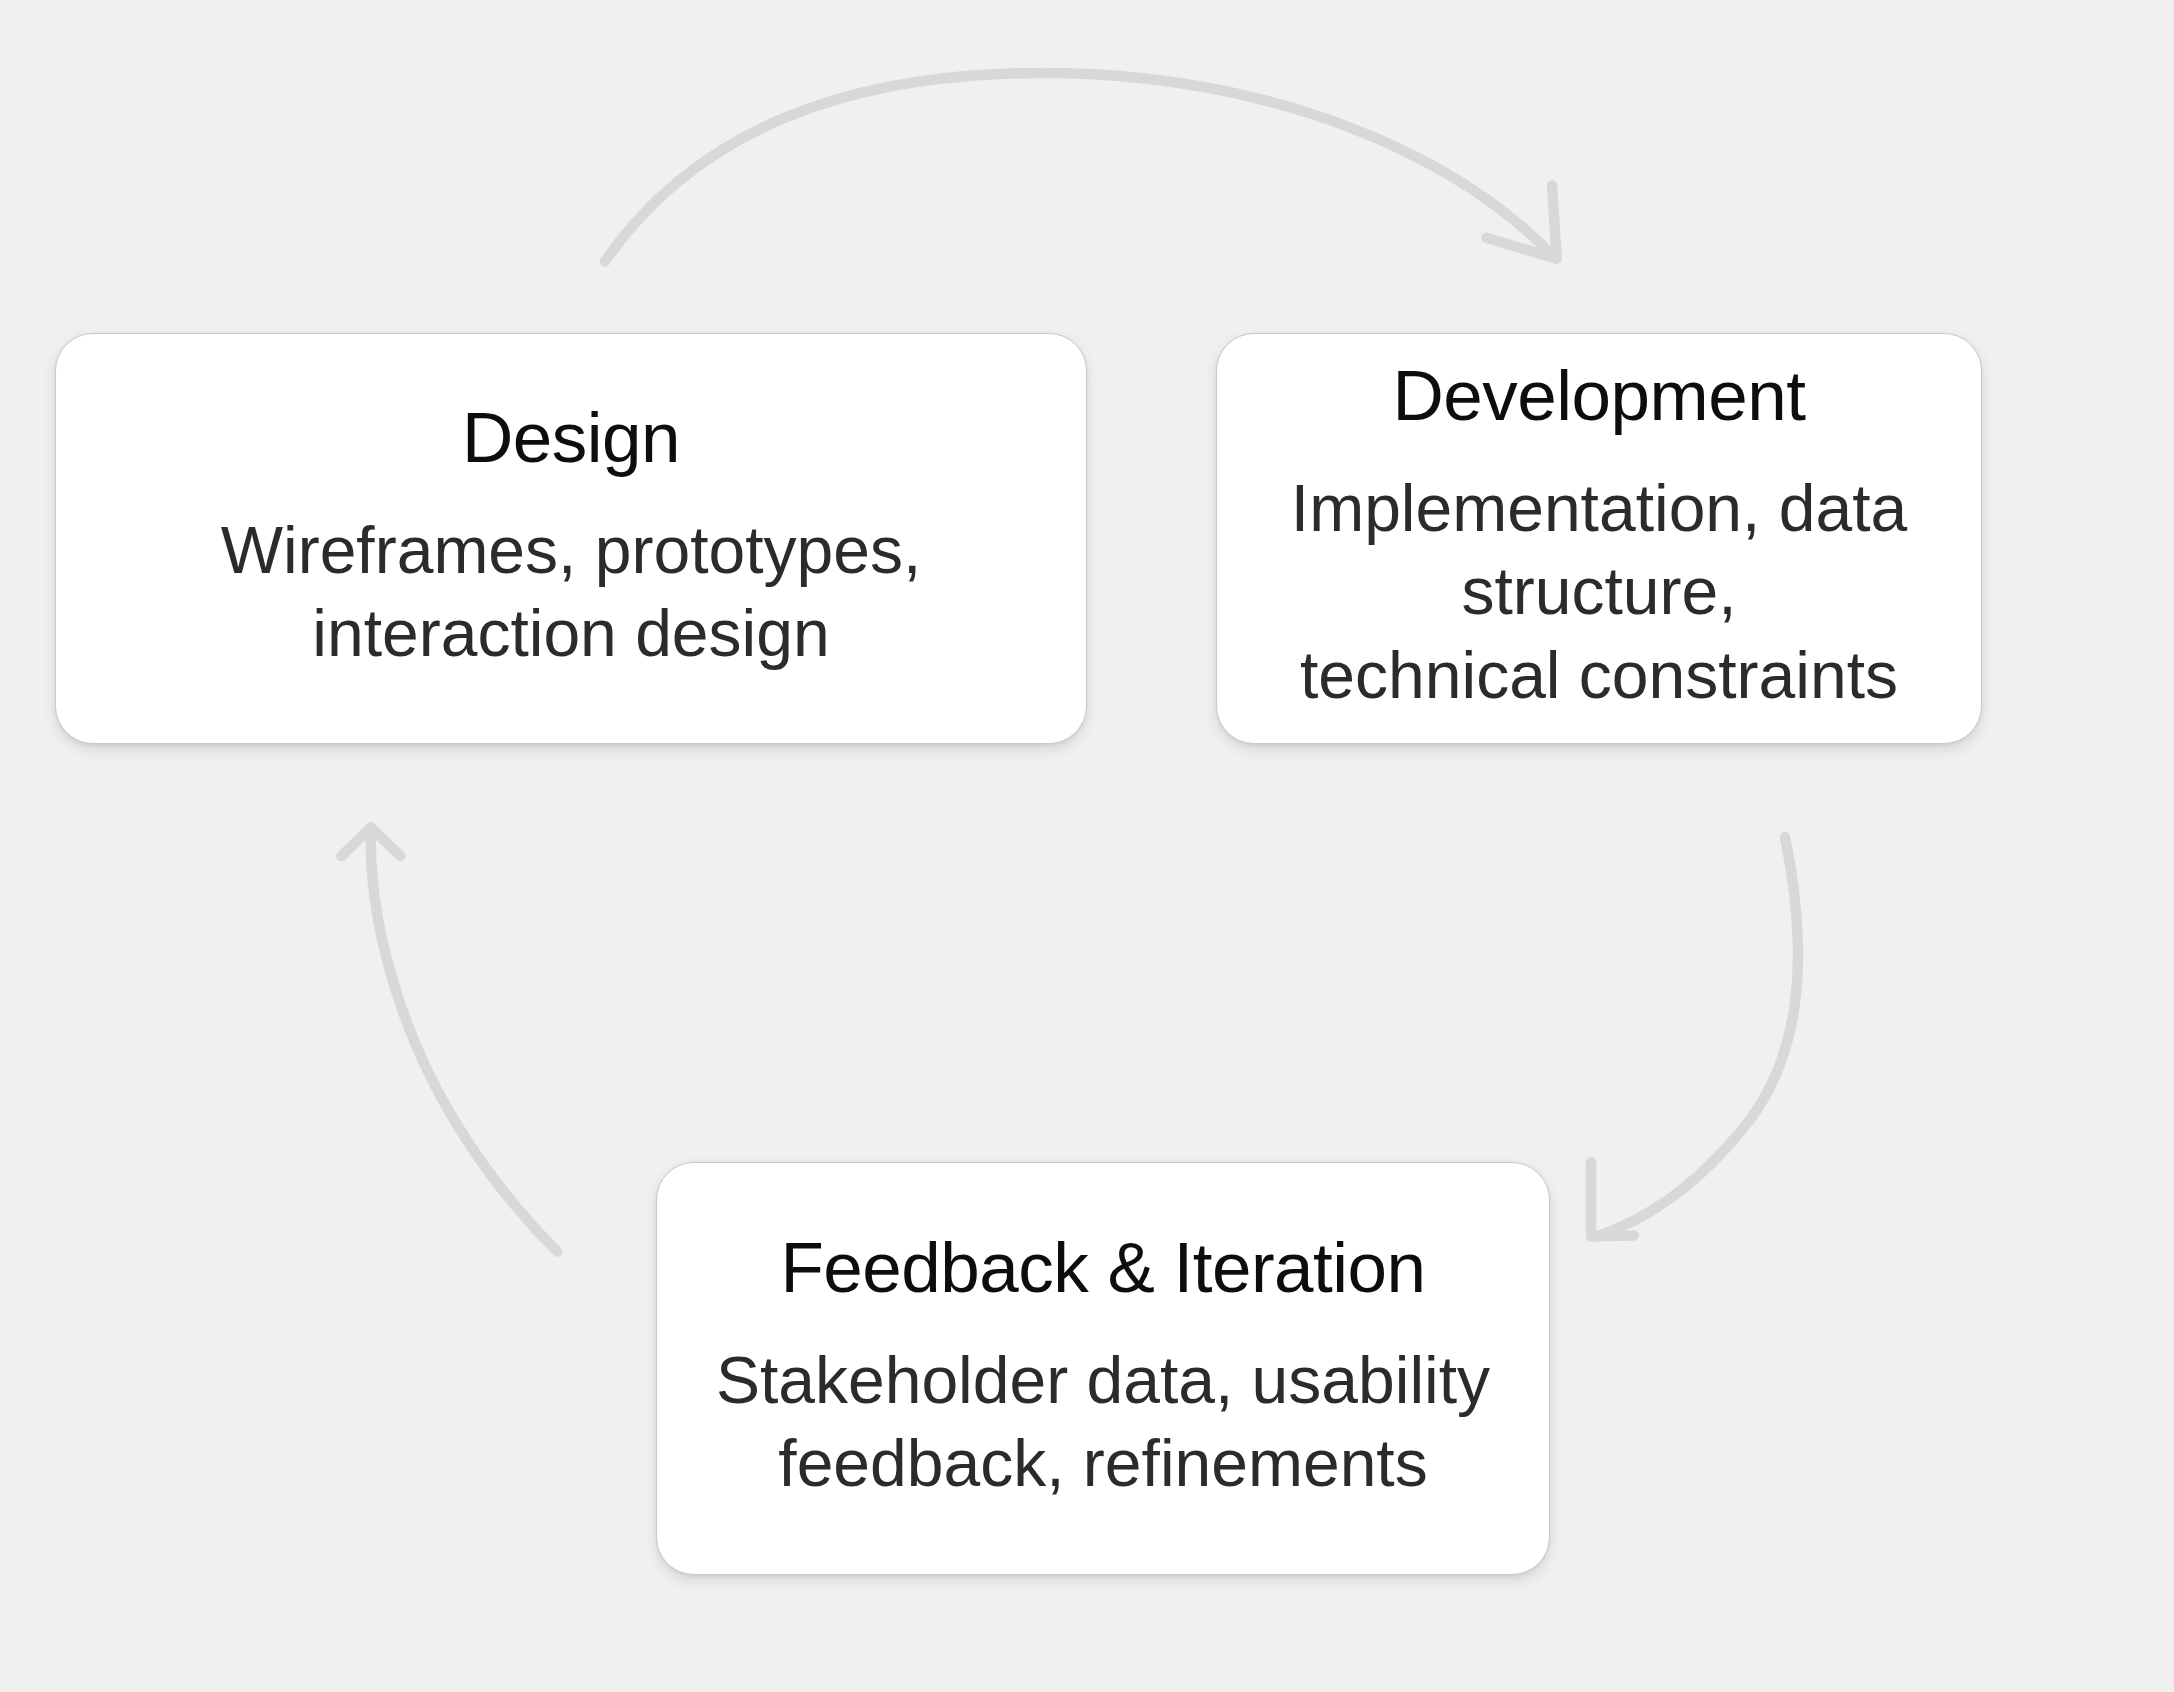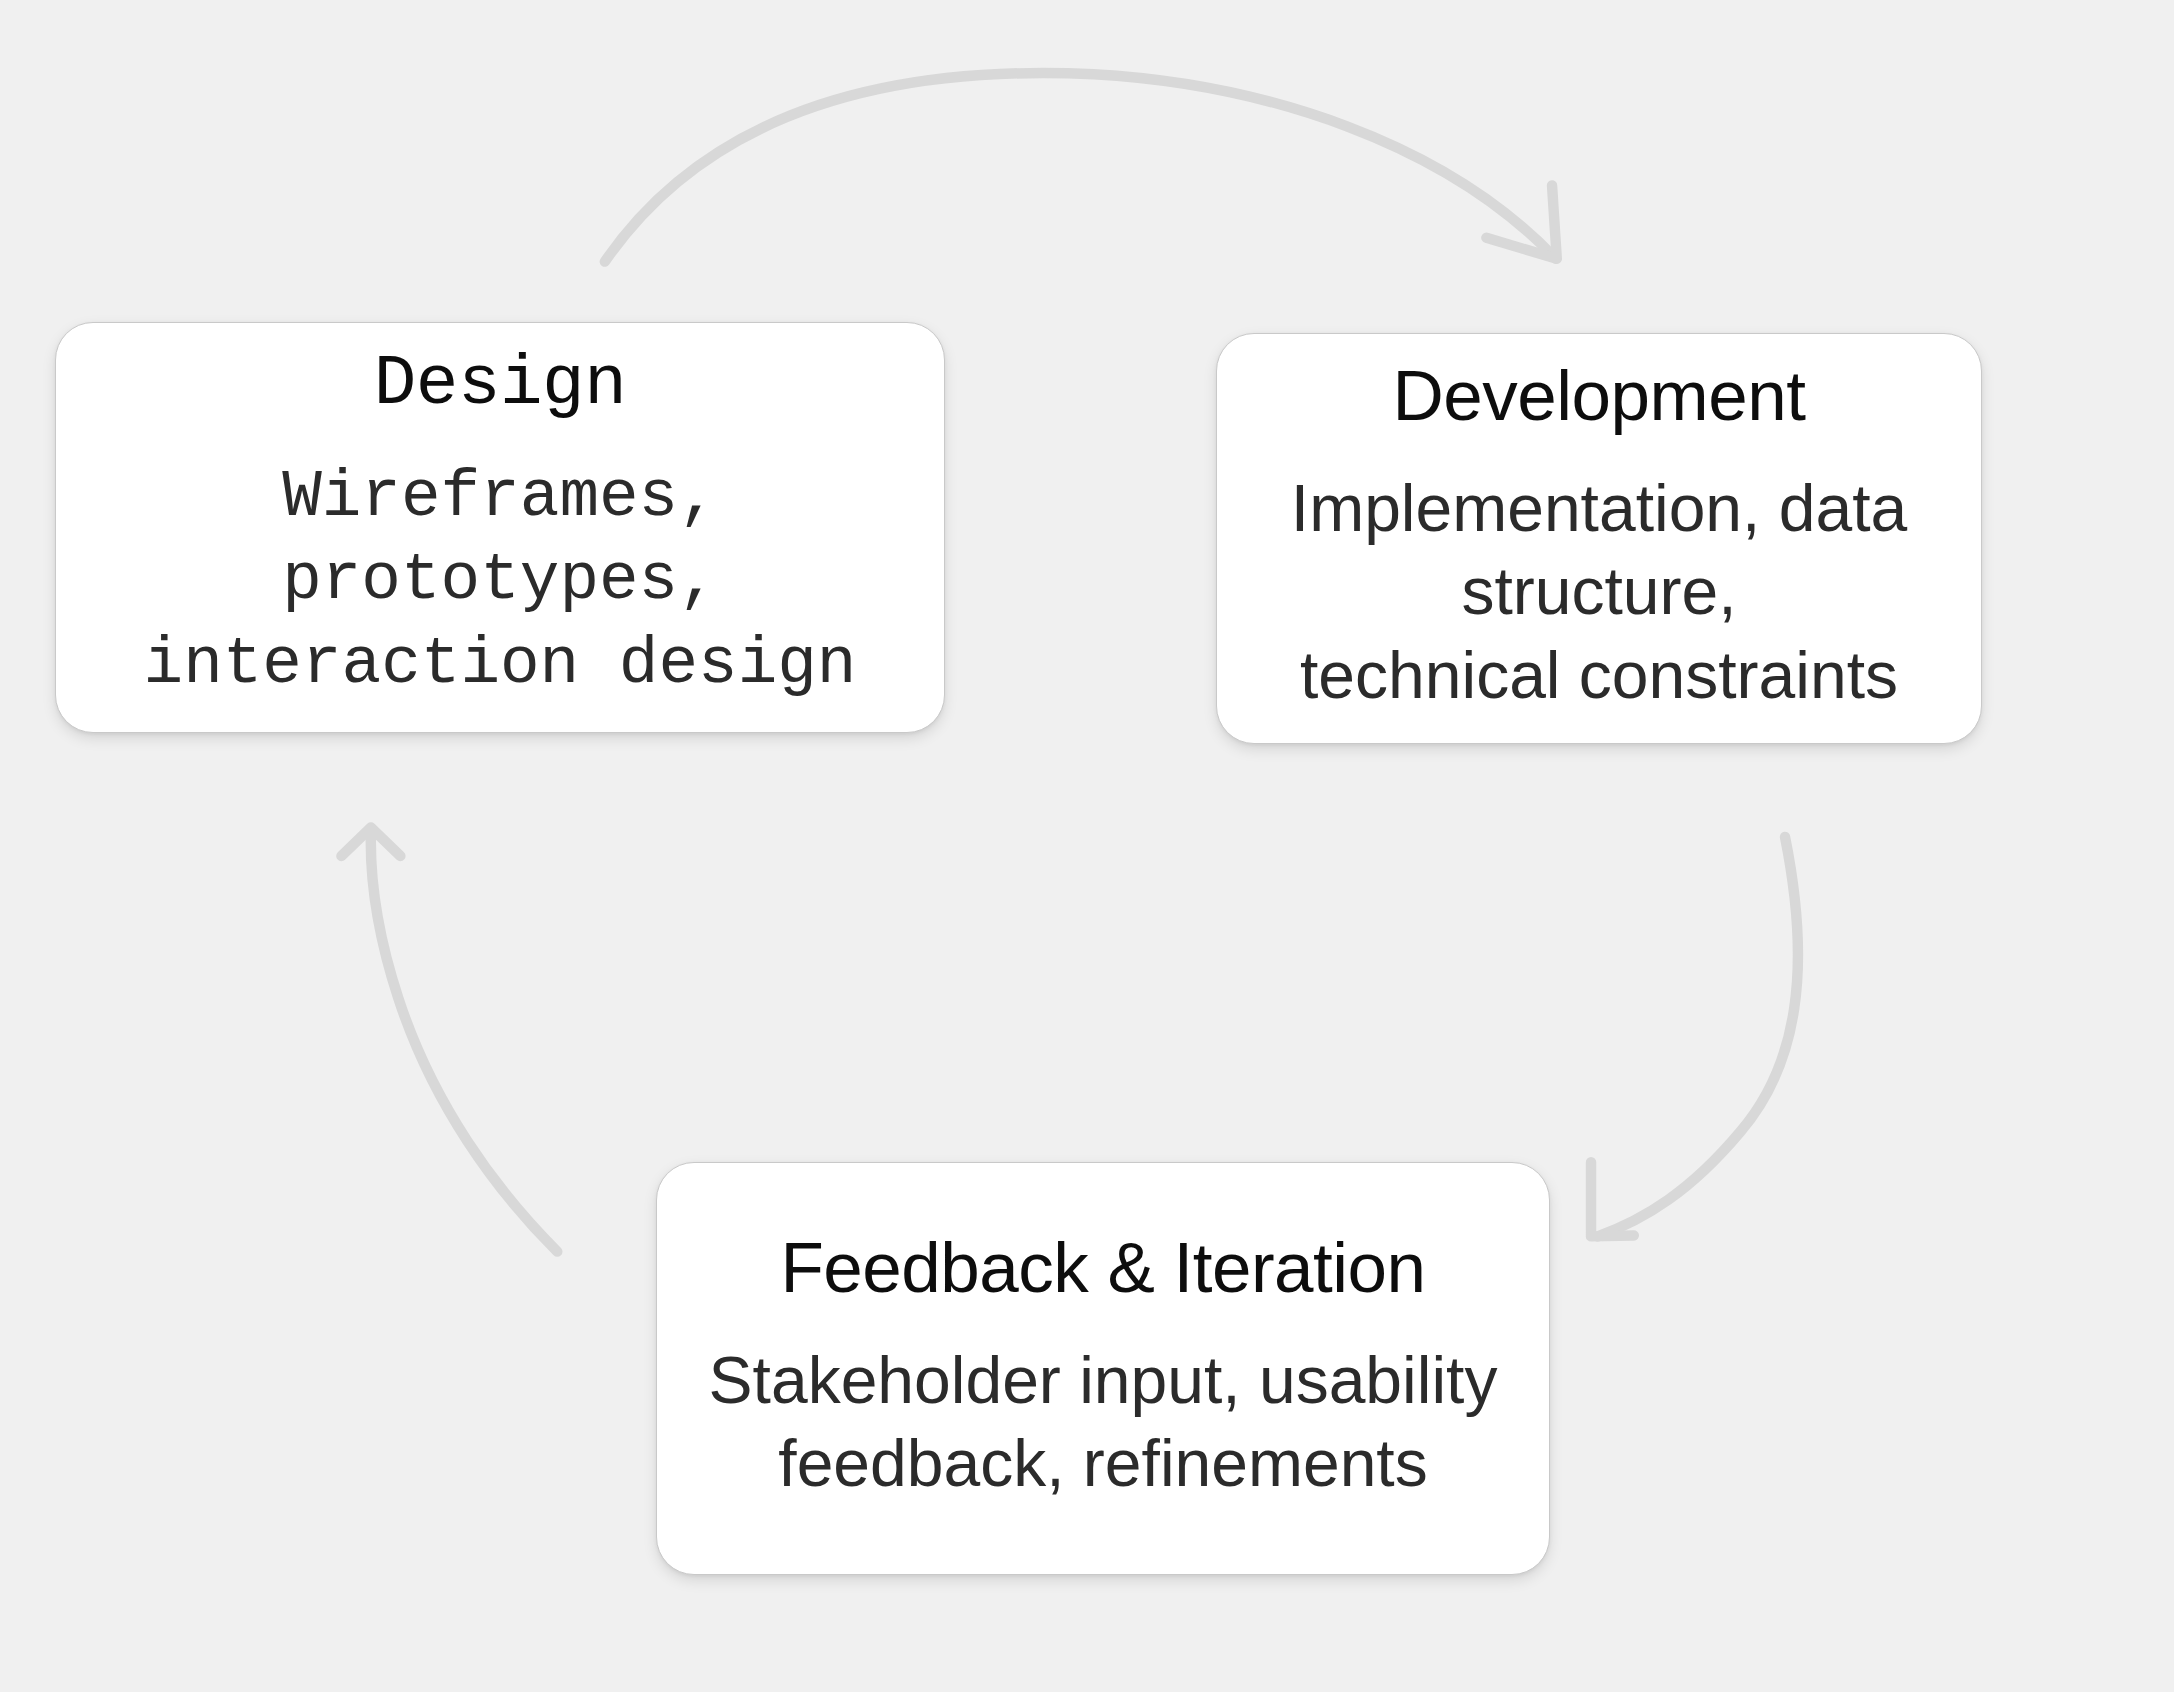--- a/index.html
+++ b/index.html
@@ -59,21 +59,21 @@
     font-size: 66px;
     font-weight: 400;
     line-height: 1.26;
     color: #2b2b2b;
     text-align: center;
     margin: 36px 0 0 0;
     white-space: pre-line;
   }
 
   
-  #card-design      { left: 55px;   top: 322px;  width: 890px; height: 411px; font-family: Liberation Mono, monospace; }
+  #card-design      { left: 55px;   top: 333px;  width: 1032px; height: 411px; }
   #card-development { left: 1216px; top: 333px;  width: 766px; height: 411px; }
   #card-feedback    { left: 632px;  top: 1162px; width: 894px; height: 413px; margin-left: 24px; }
 </style>
 </head>
 <body>
 
 <div id="canvas">
 
   <svg id="arrow-layer" viewBox="0 0 2286 1779" width="2174" height="1692" xmlns="http://www.w3.org/2000/svg">
 
@@ -100,18 +100,18 @@
   </div>
 
   <div class="node-card" id="card-development">
     <div class="node-title">Development</div>
     <div class="node-desc">Implementation, data structure,
 technical constraints</div>
   </div>
 
   <div class="node-card" id="card-feedback">
     <div class="node-title">Feedback &amp; Iteration</div>
-    <div class="node-desc">Stakeholder input, usability
+    <div class="node-desc">Stakeholder data, usability
 feedback, refinements</div>
   </div>
 
 </div>
 
 
 </body></html>

